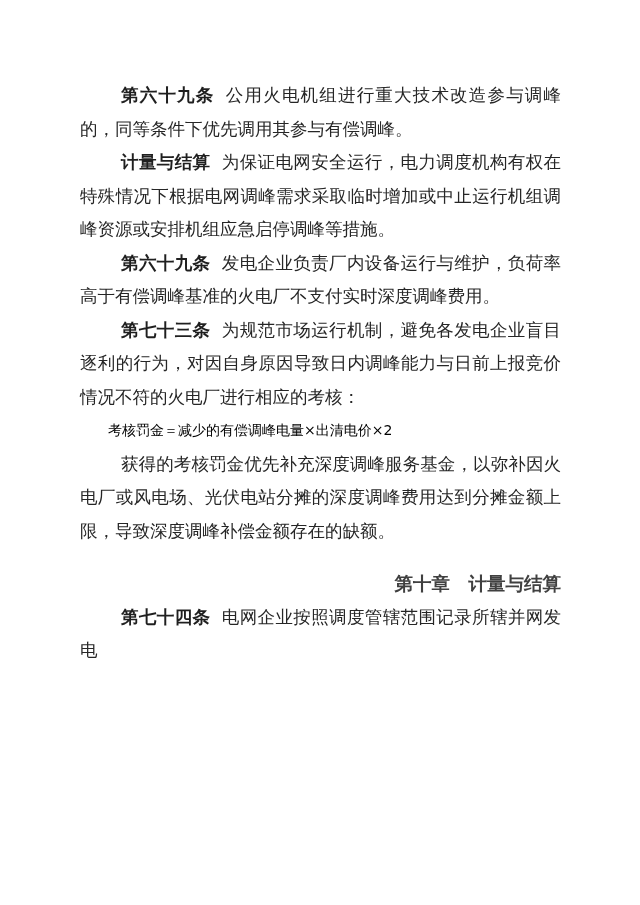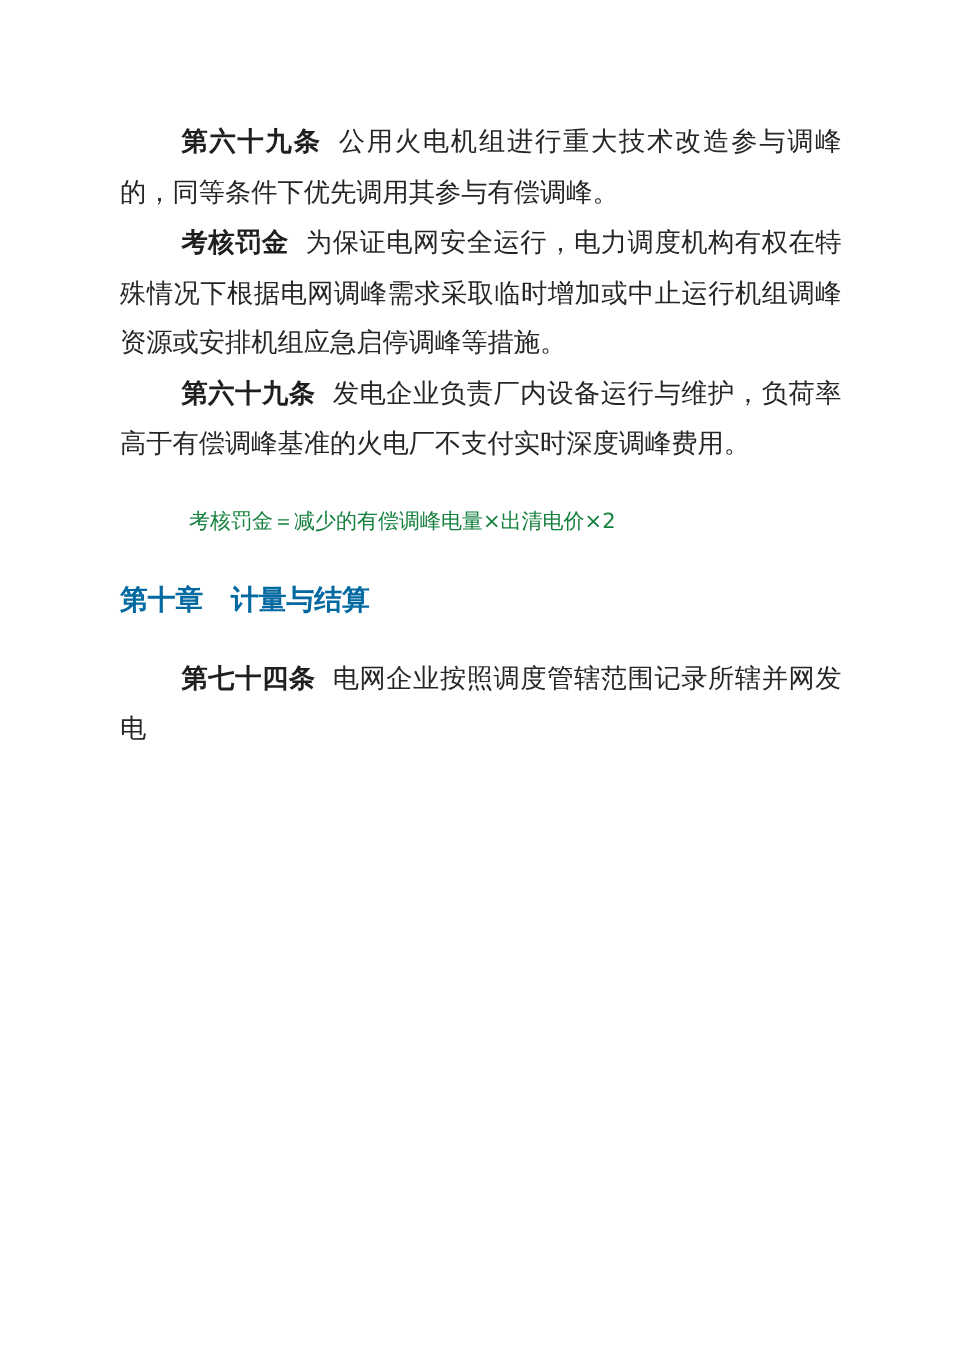--- a/index.html
+++ b/index.html
@@ -33,39 +33,38 @@
     text-align: justify;
     text-indent: 41px;
     color: #262626;
   }
   p.body-para b.art-num {
     font-weight: bold;
     color: #1f1f1f;
     margin-right: 0.65em;
   }
   p.formula-para {
-    margin: 18px;
+    margin: 0;
     font-size: 14px;
     line-height: 33.5px;
     text-align: left;
     text-indent: 28px;
-    color: #15803d;
+    color: #000000;
   }
   h2.chapter-heading {
     margin: 19px 0 0 0;
     font-size: 18.5px;
     line-height: 33.5px;
     font-weight: bold;
-    text-align: left;
+    text-align: right;
     text-indent: 0;
     font-family: "DejaVu Serif", serif;
-    color: #0369a1;
+    color: #404040;
   }
   p.after-chapter {
-    margin-top: 19px;
   }
   .page-number {
     position: absolute;
     left: 0;
     right: 0;
     top: 824px;
     text-align: center;
     font-size: 11px;
     line-height: 14px;
     font-family: Liberation Serif, serif;
@@ -76,31 +75,35 @@
 <body>
 
 <div class="page">
   <div class="content">
 
     <p class="body-para">
       <b class="art-num">第六十九条</b><span>公用火电机组进行重大技术改造参与调峰的，同等条件下优先调用其参与有偿调峰。</span>
     </p>
 
     <p class="body-para">
-      <b class="art-num">考核罚金</b><span>为保证电网安全运行，电力调度机构有权在特殊情况下根据电网调峰需求采取临时增加或中止运行机组调峰资源或安排机组应急启停调峰等措施。</span>
+      <b class="art-num">计量与结算</b><span>为保证电网安全运行，电力调度机构有权在特殊情况下根据电网调峰需求采取临时增加或中止运行机组调峰资源或安排机组应急启停调峰等措施。</span>
     </p>
 
     <p class="body-para">
       <b class="art-num">第六十九条</b><span>发电企业负责厂内设备运行与维护，负荷率高于有偿调峰基准的火电厂不支付实时深度调峰费用。</span>
     </p>
 
 
+    <p class="body-para">
+      <b class="art-num">第七十三条</b><span>为规范市场运行机制，避免各发电企业盲目逐利的行为，对因自身原因导致日内调峰能力与日前上报竞价情况不符的火电厂进行相应的考核：</span>
+    </p>
 
     <p class="formula-para">考核罚金＝减少的有偿调峰电量×出清电价×2</p>
 
+    <p class="body-para">获得的考核罚金优先补充深度调峰服务基金，以弥补因火电厂或风电场、光伏电站分摊的深度调峰费用达到分摊金额上限，导致深度调峰补偿金额存在的缺额。</p>
 
     <h2 class="chapter-heading">第十章　计量与结算</h2>
 
     <p class="body-para after-chapter">
       <b class="art-num">第七十四条</b><span>电网企业按照调度管辖范围记录所辖并网发电</span>
     </p>
 
   </div>
 
   <div class="page-number">17</div>

